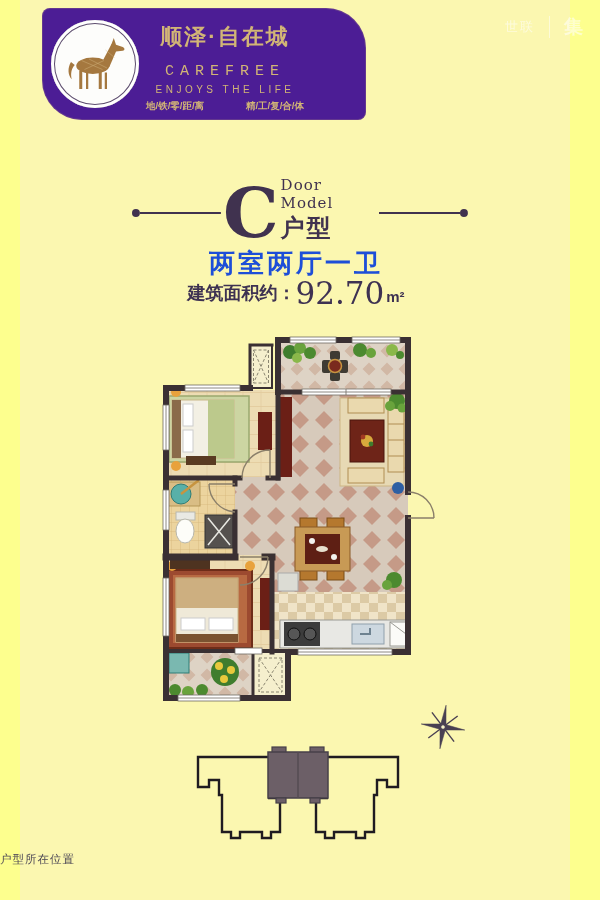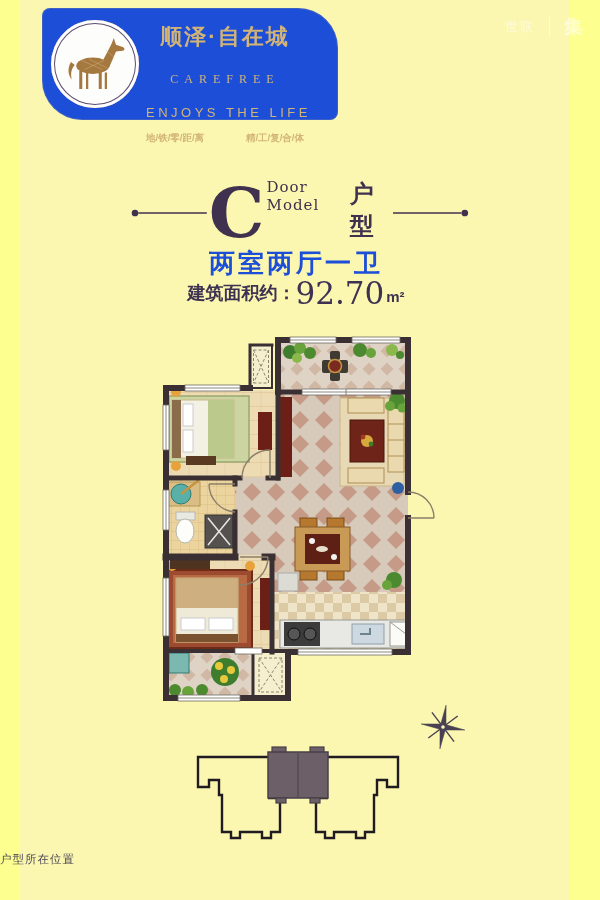--- a/index.html
+++ b/index.html
@@ -3,49 +3,49 @@
 <meta charset="utf-8">
 <style>
   html,body{margin:0;padding:0;}
   .page{position:relative;width:600px;height:900px;background:#fbf7b0;overflow:hidden;
         font-family:"Liberation Sans","DejaVu Sans",sans-serif;}
   .stripe{position:absolute;top:0;bottom:0;background:#fdff8e;}
   .stripe.left{left:0;width:20px;}
   .stripe.right{right:0;width:30px;}
 
   
-  .badge{position:absolute;left:42px;top:8px;width:296px;height:112px;background:#1d4ed8;
+  .badge{position:absolute;left:42px;top:8px;width:324px;height:112px;background:#4c1d95;
          border-radius:8px 40px 8px 40px;box-shadow:inset 0 0 0 1px rgba(210,181,118,.18);}
   .badge .circle{position:absolute;left:9px;top:12px;width:88px;height:88px;border-radius:50%;
          background:#fdfdfb;box-shadow:inset 0 0 0 3px #fff, inset 0 0 0 4px #5d4d6e;}
   .badge .circle svg{position:absolute;left:8px;top:14px;}
   .badge .txt{position:absolute;left:104px;top:14px;width:158px;text-align:center;color:#d2b576;}
   .logo-title{font-size:22px;font-weight:bold;letter-spacing:2px;white-space:nowrap;}
-  .logo-sub{font-family:Liberation Serif, serif;font-size:12px;letter-spacing:6px;
-            margin-top:20px;white-space:nowrap;}
-  .logo-tag{font-size:13px;letter-spacing:3.5px;margin-top:18px;white-space:nowrap;}
-  .logo-slogan{display:flex;justify-content:space-between;font-size:9.5px;margin-top:12px;
+  .logo-sub{font-family:Liberation Mono, monospace;font-size:15px;letter-spacing:6px;
+            margin-top:11px;white-space:nowrap;}
+  .logo-tag{font-size:10px;letter-spacing:3.5px;margin-top:4px;white-space:nowrap;}
+  .logo-slogan{display:flex;justify-content:space-between;font-size:9.5px;margin-top:5px;
                font-weight:bold;white-space:nowrap;gap:10px;}
 
   
   .hdr{position:absolute;left:350px;top:20px;width:220px;text-align:center;color:#3e3252;}
   .hdr-title{font-size:36px;font-weight:bold;letter-spacing:2px;}
   .hdr-divider{display:block;margin-top:6px;}
   .watermark{position:absolute;left:505px;top:14px;display:flex;align-items:center;gap:14px;
              color:rgba(255,255,255,.55);}
   .wm-l{font-size:13px;letter-spacing:2px;}
   .wm-bar{width:1px;height:22px;background:rgba(255,255,255,.5);}
   .wm-r{font-size:19px;font-weight:bold;}
 
   
   .model{position:absolute;left:130px;top:180px;width:340px;height:66px;display:flex;
          align-items:center;justify-content:center;color:#40324f;}
   .model .letter{font-family:"DejaVu Serif","Liberation Serif",serif;font-size:70px;font-weight:bold;
                  line-height:58px;margin:0 2px;}
-  .model .col{display:flex;flex-direction:row;align-items:flex-start;margin-top:-6px;}
+  .model .col{display:flex;flex-direction:column;align-items:flex-start;margin-top:-6px;}
   .model .en{font-family:"DejaVu Serif","Liberation Serif",serif;font-size:15px;letter-spacing:1px;}
   .model .cn{font-size:24px;font-weight:bold;letter-spacing:2px;}
 
   .layout-line{position:absolute;left:0;top:246px;width:592px;text-align:center;
                font-size:26px;font-weight:bold;letter-spacing:3px;color:#1d4ed8;}
   .area-line{position:absolute;left:0;top:278px;width:592px;display:flex;justify-content:center;
              align-items:flex-end;color:#3e3252;}
   .area-label{font-size:18px;font-weight:bold;padding-bottom:3px;}
   .area-value{font-family:"DejaVu Serif","Liberation Serif",serif;font-size:31px;line-height:30px;}
   .area-unit{font-size:15px;font-weight:bold;padding-bottom:3px;margin-left:2px;}

